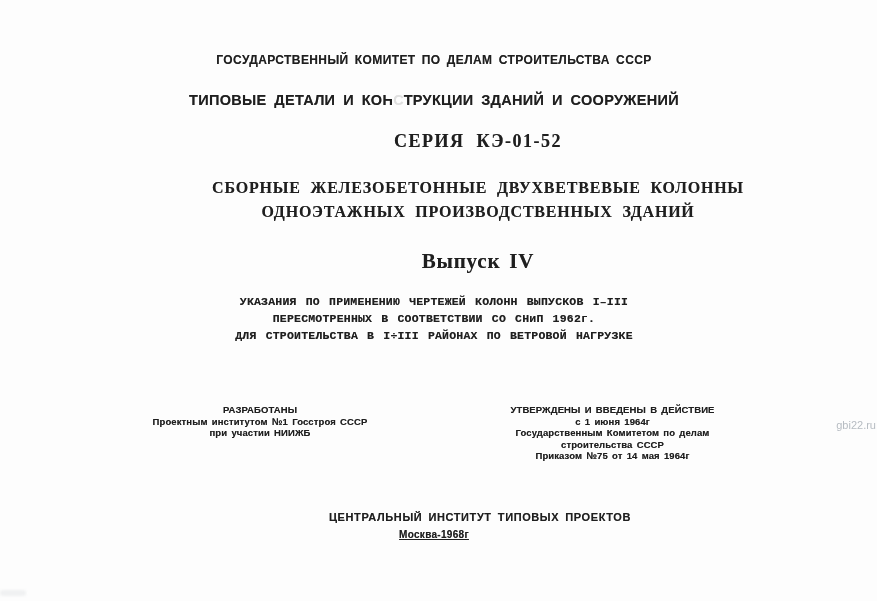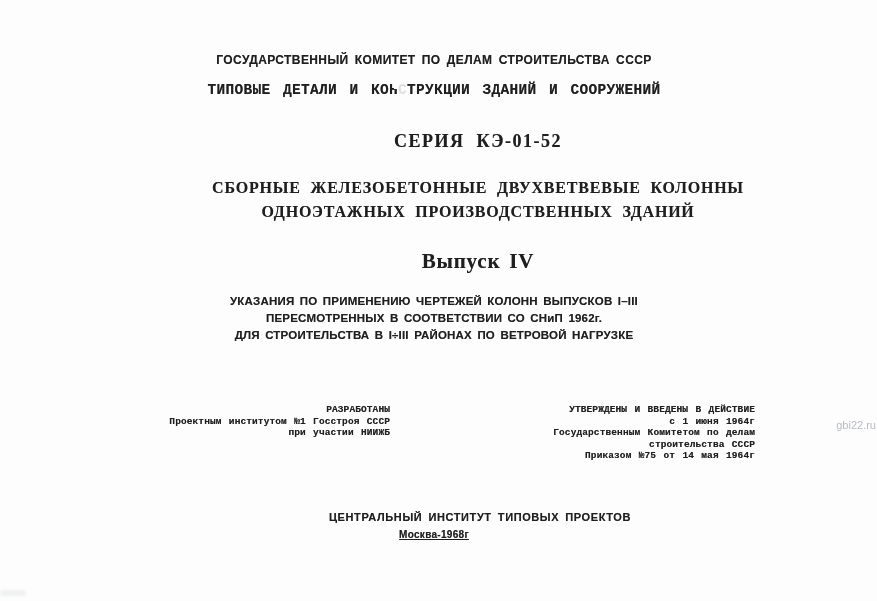--- a/index.html
+++ b/index.html
@@ -24,33 +24,32 @@
     font-weight: bold;
     text-shadow: 0 0 0.5px rgba(20,20,20,0.55);
   }
   .serif-bold {
     font-family: "Liberation Serif", serif;
     font-weight: bold;
     text-shadow: 0 0 0.5px rgba(20,20,20,0.5);
     padding-left: 44px;
   }
   .committee   { top: 53px;  font-size: 12px;   letter-spacing: 0.4px; word-spacing: 2.5px; }
-  .series-line { top: 82px;  font-size: 14.5px; letter-spacing: 0.3px; word-spacing: 3.5px; font-family: Liberation Mono, monospace; }
+  .series-line { top: 92px;  font-size: 14.5px; letter-spacing: 0.3px; word-spacing: 3.5px; }
   .series-code { top: 131px; font-size: 18px;   letter-spacing: 1.5px; word-spacing: 6px; }
   .main-title  { top: 176px; font-size: 16px;   line-height: 24px; letter-spacing: 0.8px; word-spacing: 5px; }
   .issue       { top: 249px; font-size: 21px;   letter-spacing: 0.8px; word-spacing: 3px; }
-  .subtitle    { top: 293px; font-size: 11.5px; line-height: 17px; letter-spacing: 0.2px; word-spacing: 2px; }
+  .subtitle    { top: 293px; font-size: 11.5px; line-height: 17px; letter-spacing: 0.2px; word-spacing: 2px; font-family: Liberation Mono, monospace; }
   .col-block {
     position: absolute;
-    text-align: right;
+    text-align: center;
     font-size: 9.5px;
     line-height: 11.5px;
     letter-spacing: 0.1px;
     word-spacing: 1.5px;
-    font-family: Liberation Mono, monospace;
   }
   .developed { top: 404px; left: 130px; width: 260px; }
   .approved  { top: 404px; left: 470px; width: 285px; }
   .publisher { top: 511px; font-size: 11px; letter-spacing: 0.6px; word-spacing: 2.5px; padding-left: 46px; }
   .city-year { top: 529px; font-size: 10px; letter-spacing: 0.3px; text-decoration: underline; }
   .watermark {
     position: absolute;
     top: 419px;
     right: 1px;
     font-size: 11px;

